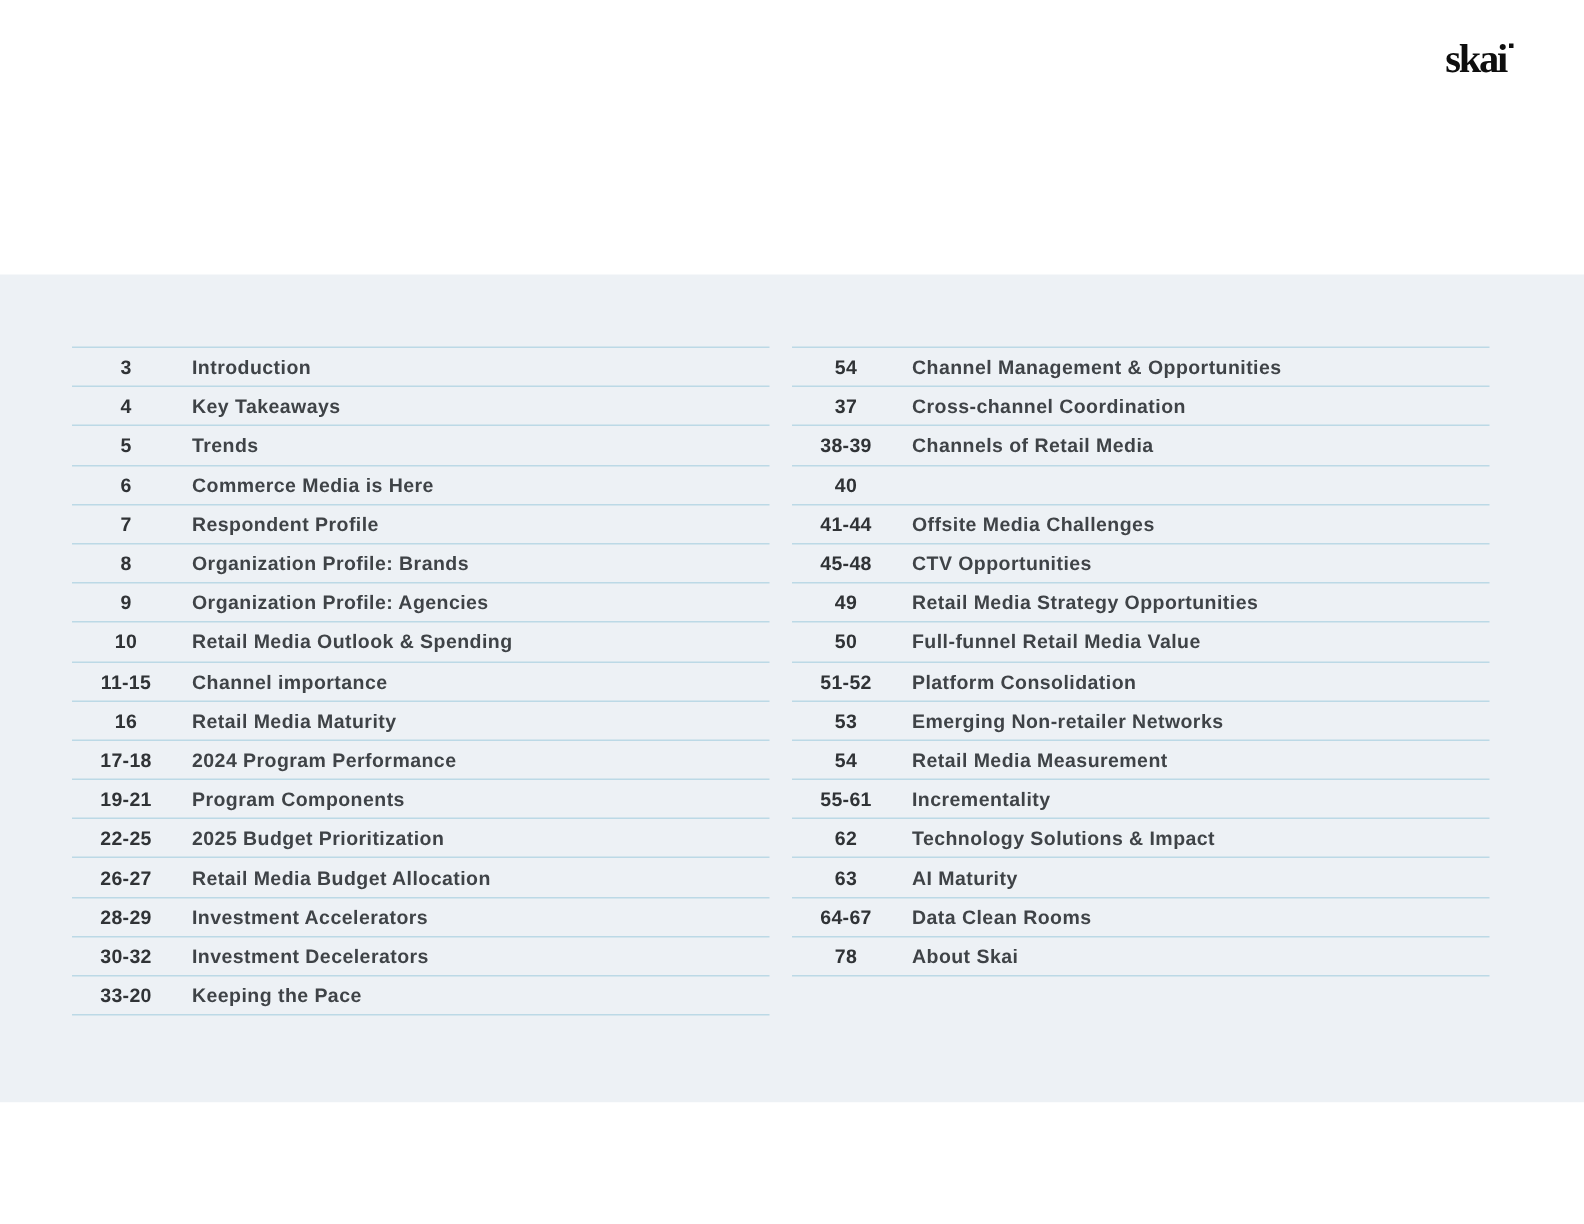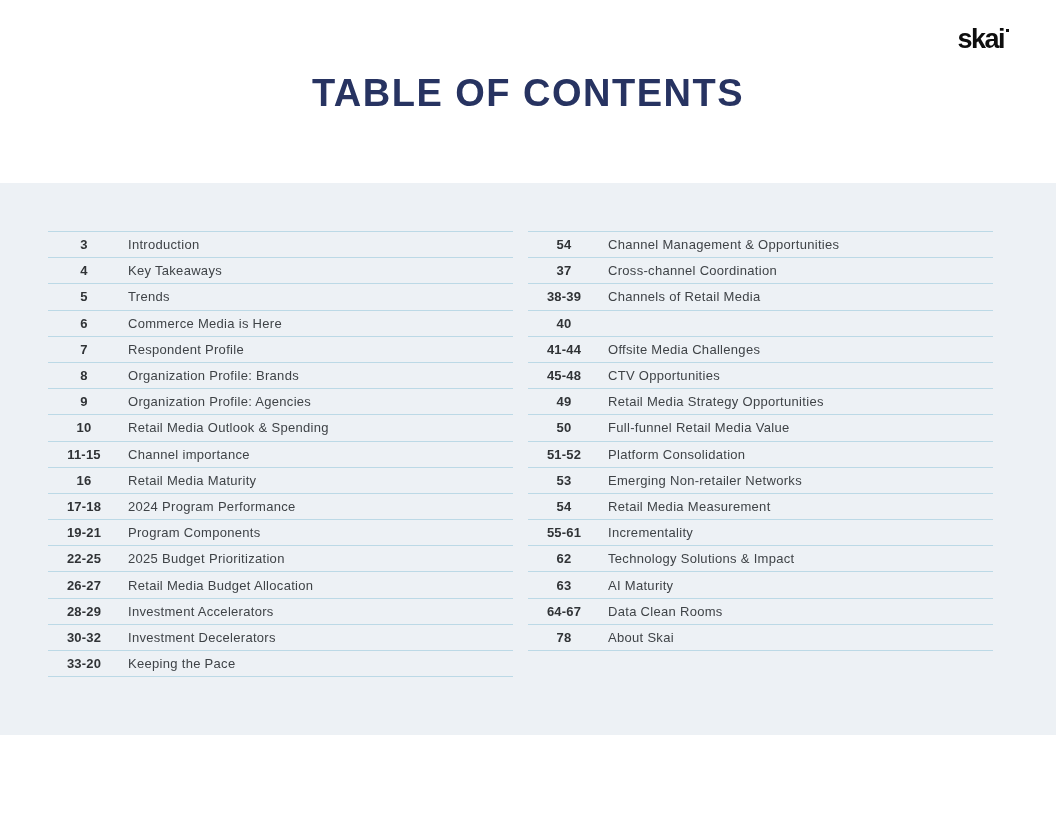--- a/index.html
+++ b/index.html
@@ -11,21 +11,21 @@
     overflow: hidden;
   }
   .header {
     position: relative;
     height: 183px;
     background: var(--page_bg, #ffffff);
   }
   .logo {
     position: absolute;
     top: 26px; right: 47px;
-    font-family: Liberation Sans, sans-serif;
+    font-family: Liberation Serif, serif;
     font-weight: 700;
     font-size: 27px;
     letter-spacing: -1.5px;
     color: var(--logo, #0e0e0e);
     line-height: 1;
   }
   .logo-dot {
     display: inline-block;
     width: 3px; height: 3px;
     background: var(--logo, #0e0e0e);
@@ -72,38 +72,37 @@
     flex: 0 0 72px;
     text-align: center;
     font-size: 13px;
     font-weight: 700;
     letter-spacing: 0.2px;
     color: var(--number_text, #303336);
   }
   .toc-title {
     padding-left: 8px;
     font-size: 13px;
-    font-weight: 400;
+    font-weight: 700;
     letter-spacing: 0.3px;
     color: var(--body_text, #3f4347);
     white-space: nowrap;
   }
   .footer {
     position: absolute;
     top: 735px; left: 0;
     width: 1056px; height: 81px;
     background: var(--page_bg, #ffffff);
   }
 </style>
 </head>
 <body>
 
 <div class="header">
   <div class="logo"><span>skai</span><span class="logo-dot"></span></div>
-  <h1 class="page-title">TABLE OF CONTENTS</h1>
 </div>
 
 <div class="band">
   <div class="toc">
     <div class="toc-col">
   <div class="toc-row">
     <div class="toc-pages">3</div>
     <div class="toc-title">Introduction</div>
   </div>
 

